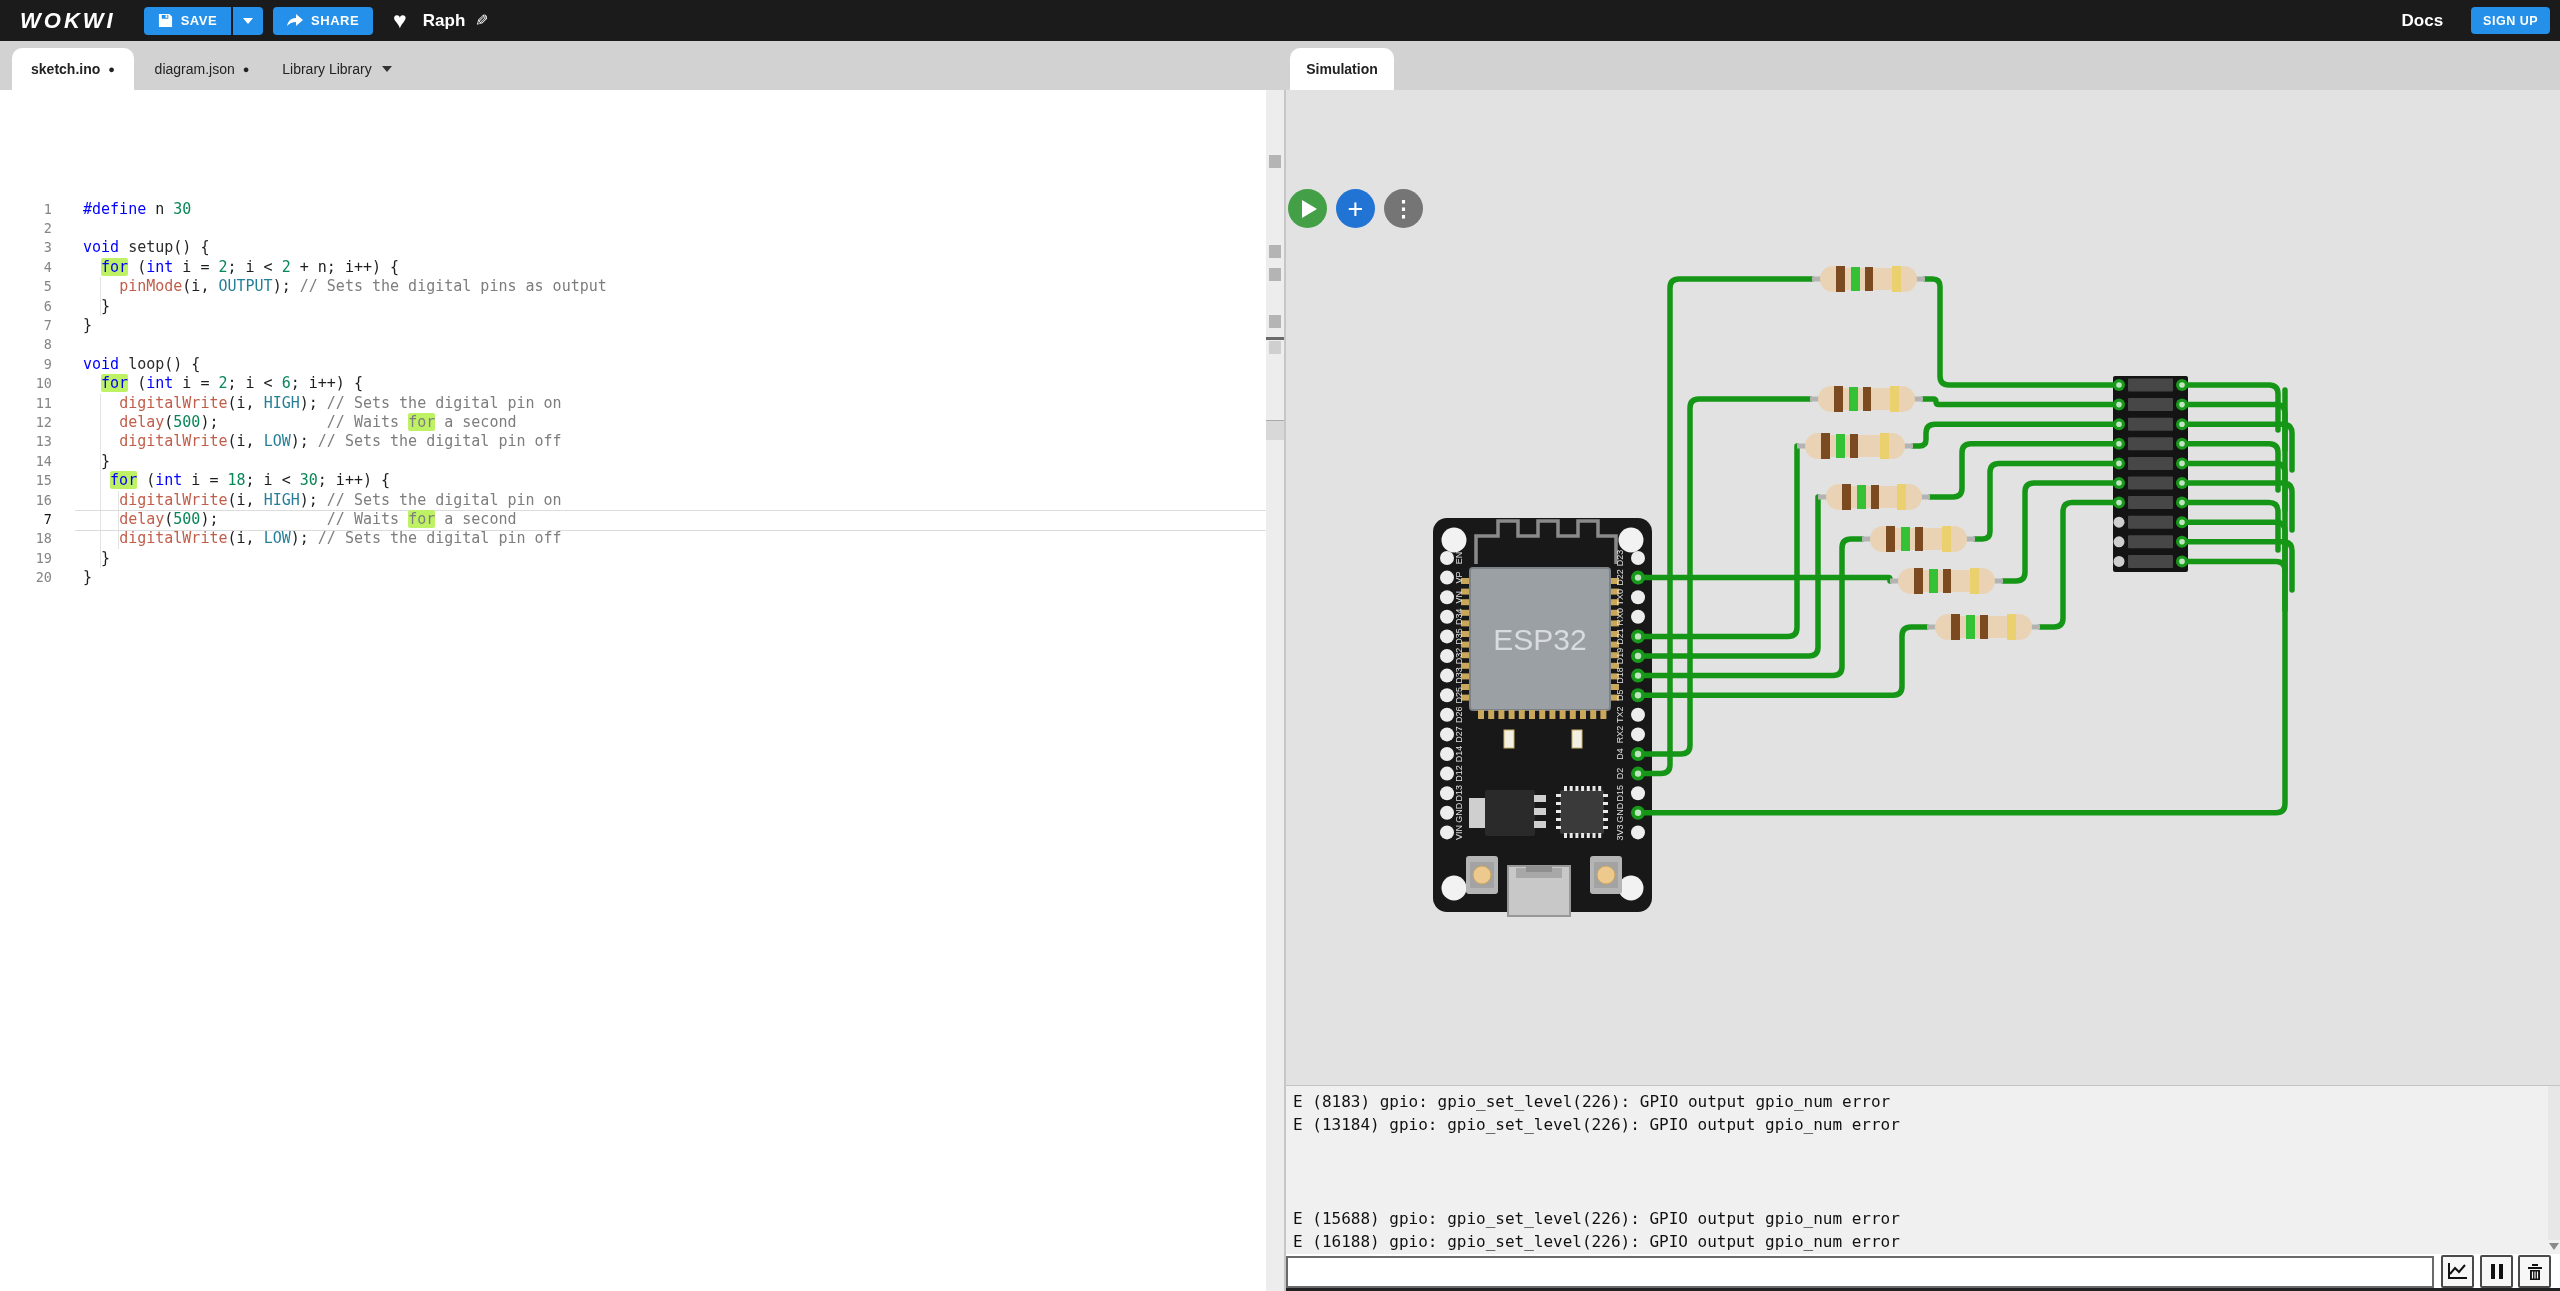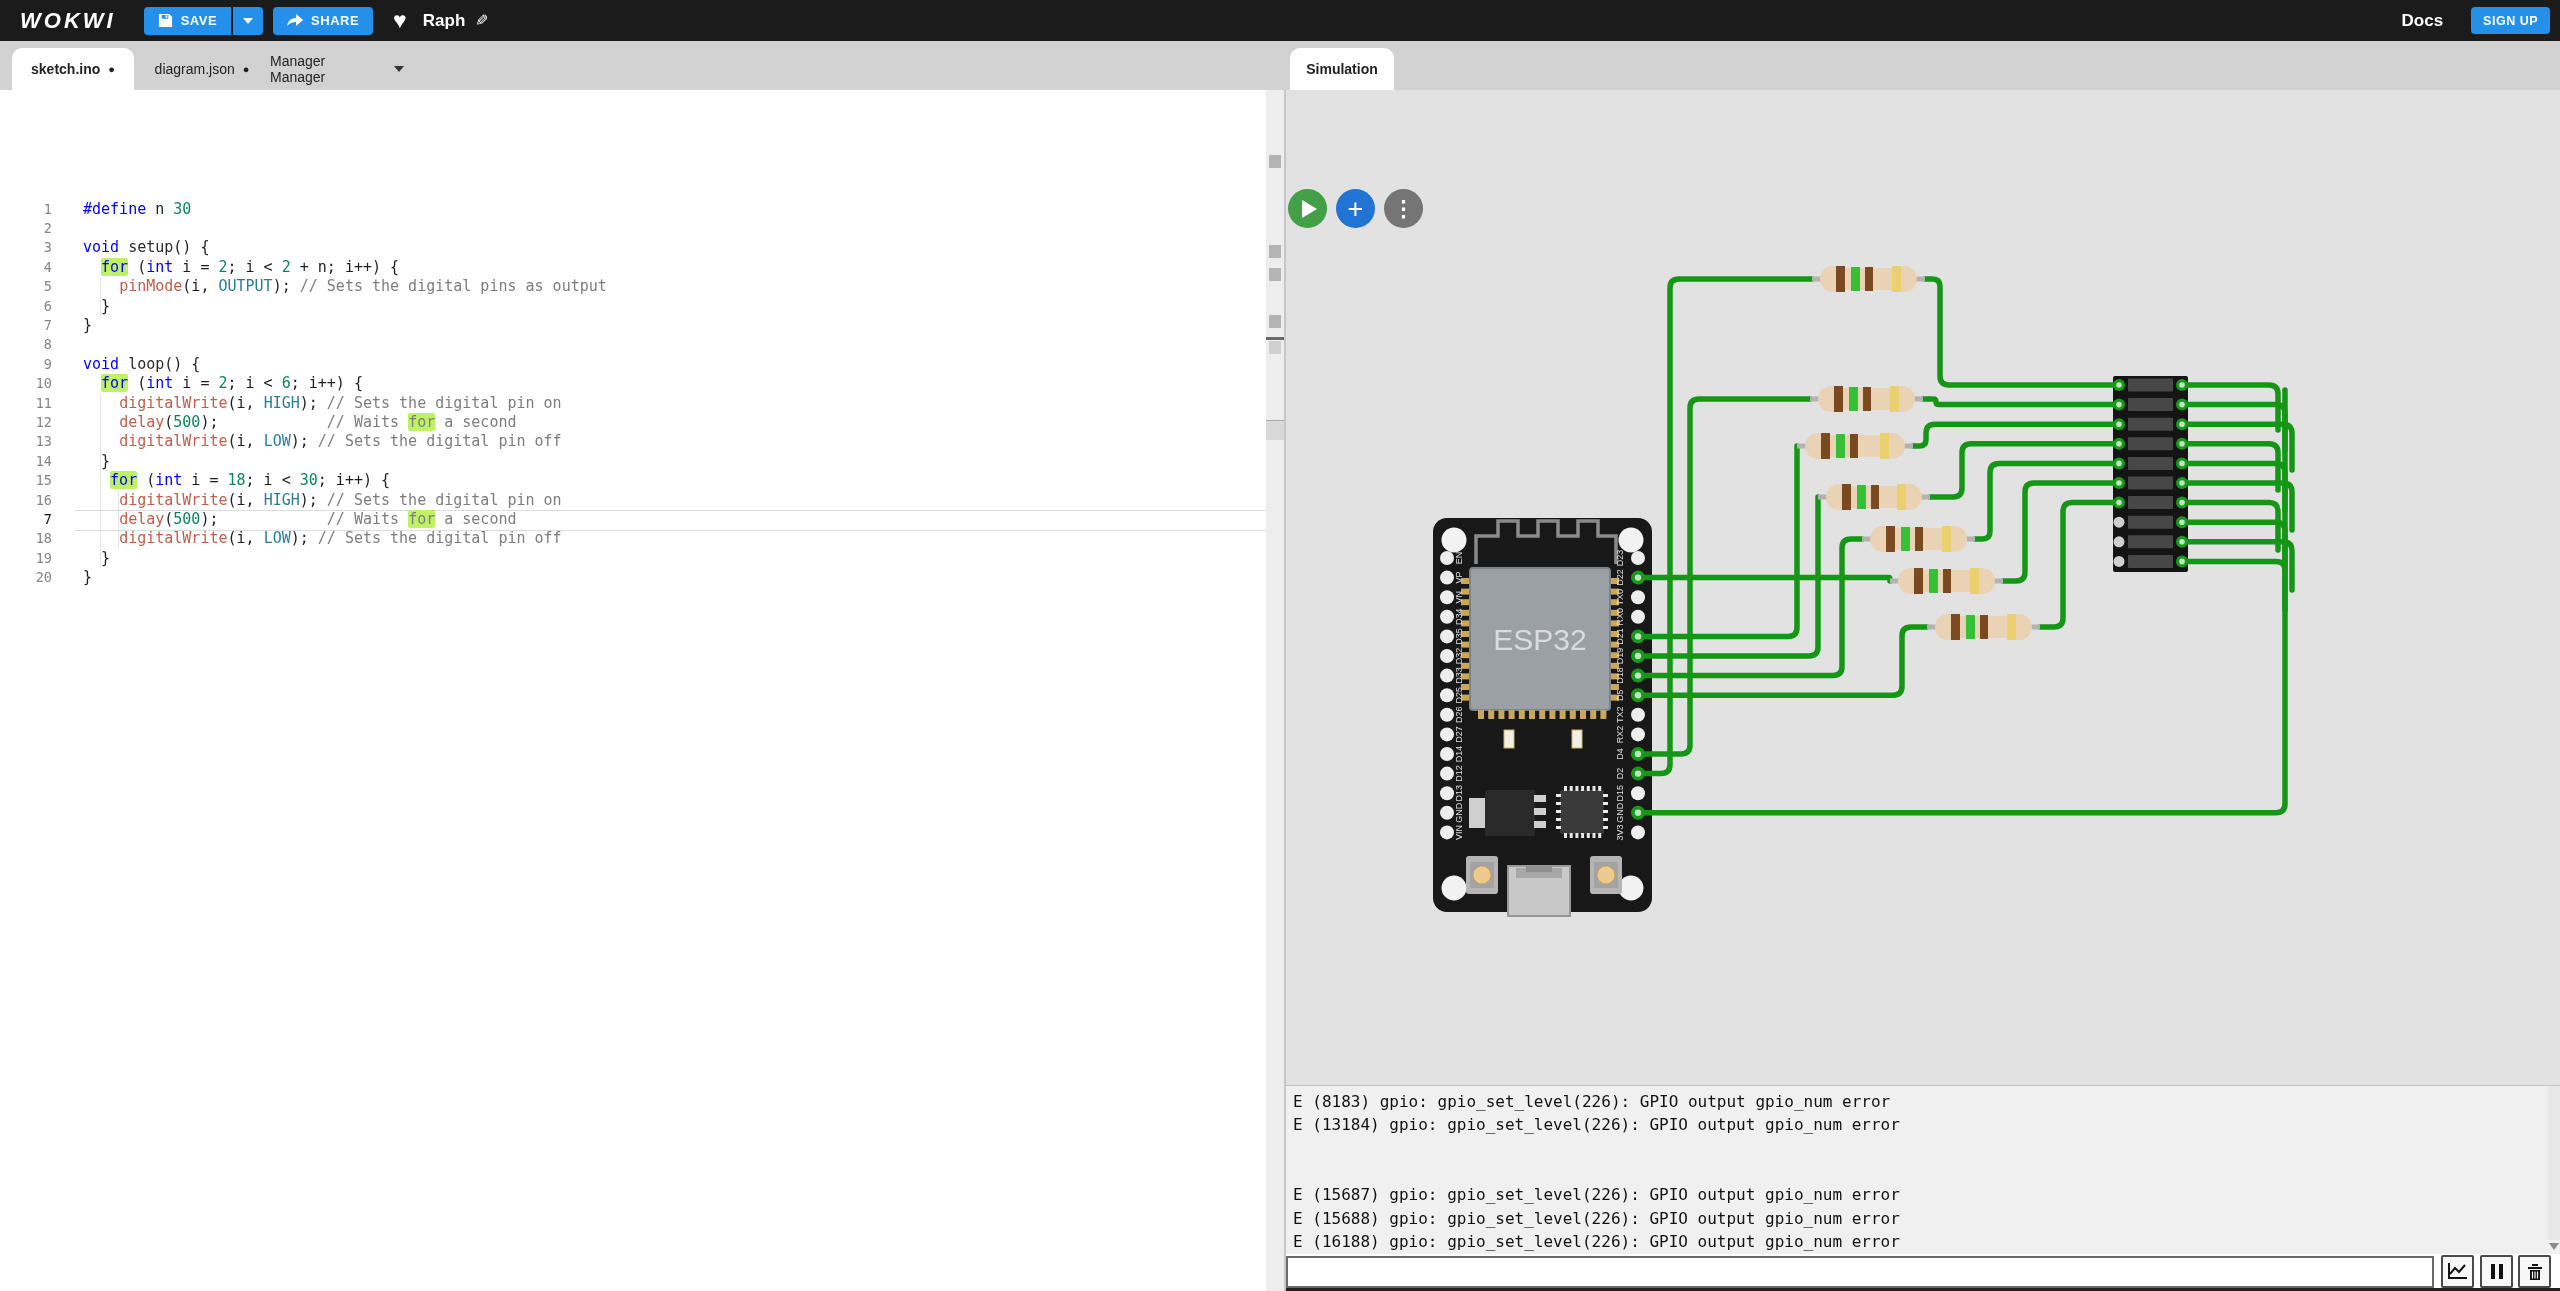--- a/index.html
+++ b/index.html
@@ -103,21 +103,21 @@
 <div class="abs" id="tabstrip">
   <div class="tab active" style="left:12px;width:122px;">
     <span>sketch.ino</span>
     <span class="dirty-dot">●</span>
   </div>
   <div class="tab" style="left:142px;width:120px;">
     <span>diagram.json</span>
     <span class="dirty-dot">●</span>
   </div>
   <div class="tab" style="left:270px;width:134px;">
-    <span>Manager Manager</span>
+    <span>Library Library</span>
     <span class="caret-sm"></span>
   </div>
   <div class="tab active" style="left:1290px;width:104px;">
     <span>Simulation</span>
   </div>
 </div>
 
 <div class="abs" id="editor">
   <div class="abs iguide" style="left:100px;top:187px;height:39px;"></div>
   <div class="abs iguide" style="left:100px;top:304px;height:174px;"></div>
@@ -472,21 +472,20 @@
       <span>+</span>
     </div>
   <div class="sim-circle" id="menu-btn" style="background: rgb(117, 117, 117);">
       <span>⋮</span>
     </div>
 </div>
 
 <div class="abs" id="console">
     <div class="con-line" style="top: 4px;">E (8183) gpio: gpio_set_level(226): GPIO output gpio_num error</div>
     <div class="con-line" style="top: 27.3px;">E (13184) gpio: gpio_set_level(226): GPIO output gpio_num error</div>
-    <div class="con-line" style="top: 97.2px;">E (15687) gpio: gpio_set_level(226): GPIO output gpio_num error</div>
     <div class="con-line" style="top: 120.5px;">E (15688) gpio: gpio_set_level(226): GPIO output gpio_num error</div>
     <div class="con-line" style="top: 143.8px;">E (16188) gpio: gpio_set_level(226): GPIO output gpio_num error</div>
   </div>
 <div class="abs" id="con-scroll"></div>
 <div class="abs" id="con-arrow"></div>
 
 <input class="abs" id="serial-input" value="" style="">
 <div class="bb-btn" id="bb-chart">
   <svg width="21" height="19" viewBox="0 0 21 19">
     <path d="M2 1v15h18" stroke="#111" stroke-width="2" fill="none"></path>

